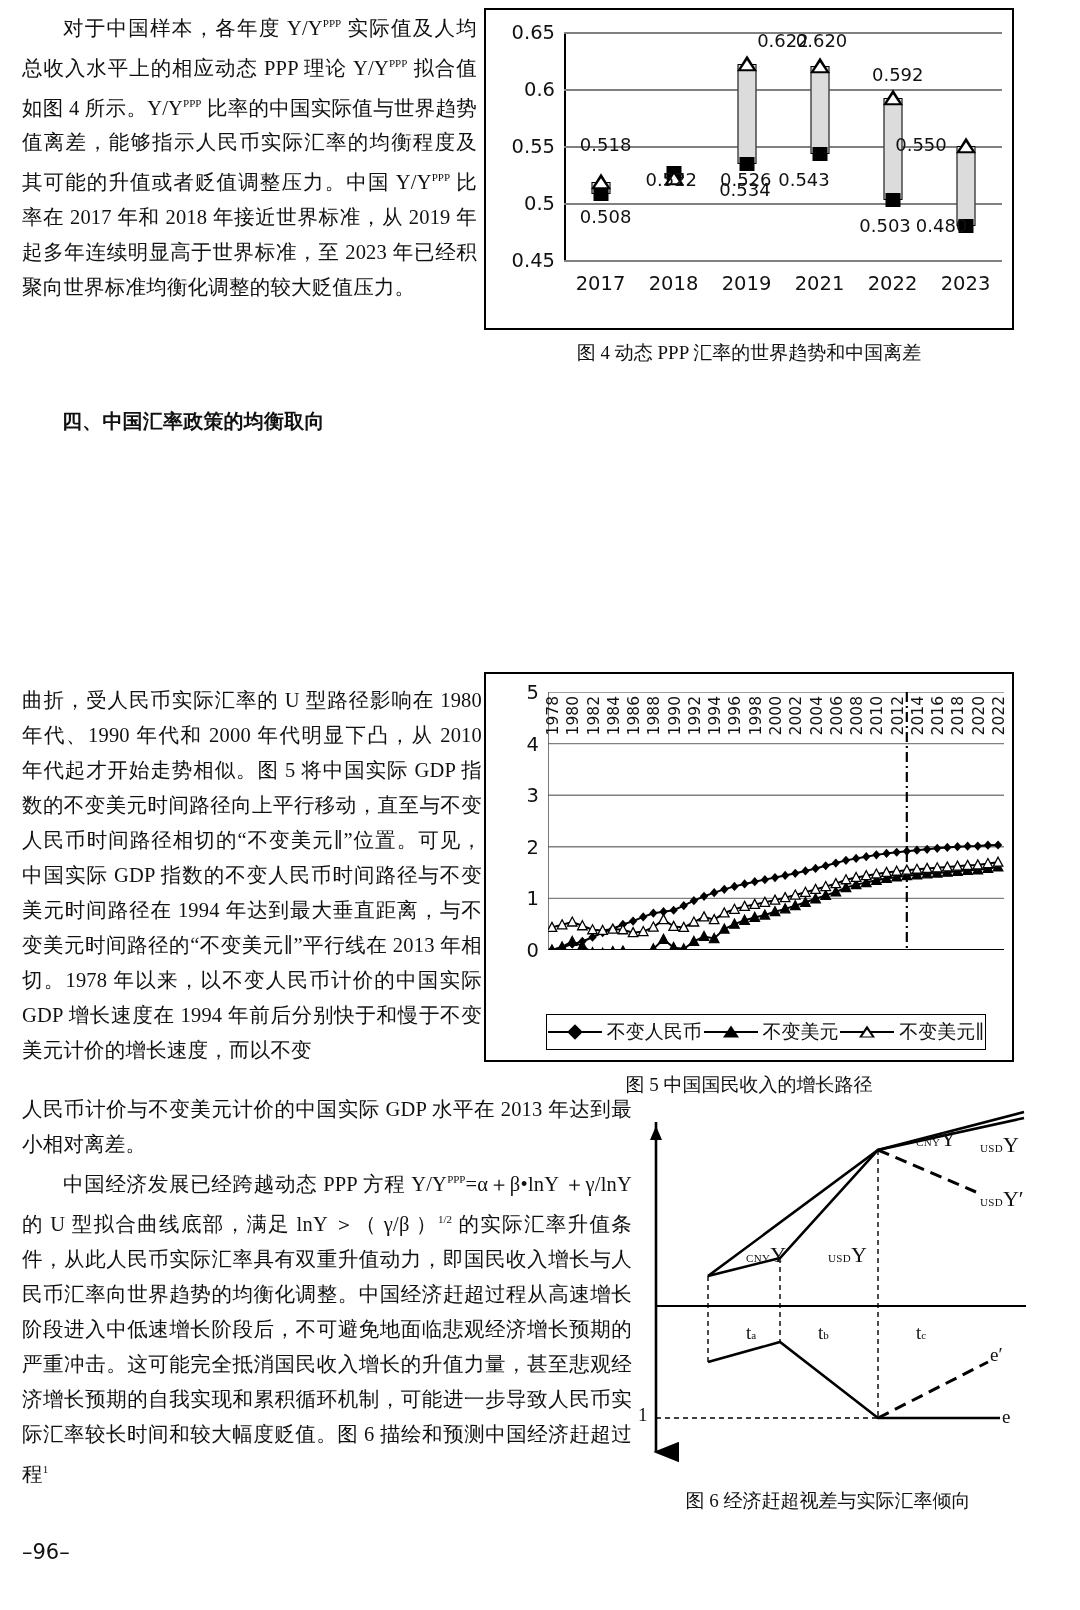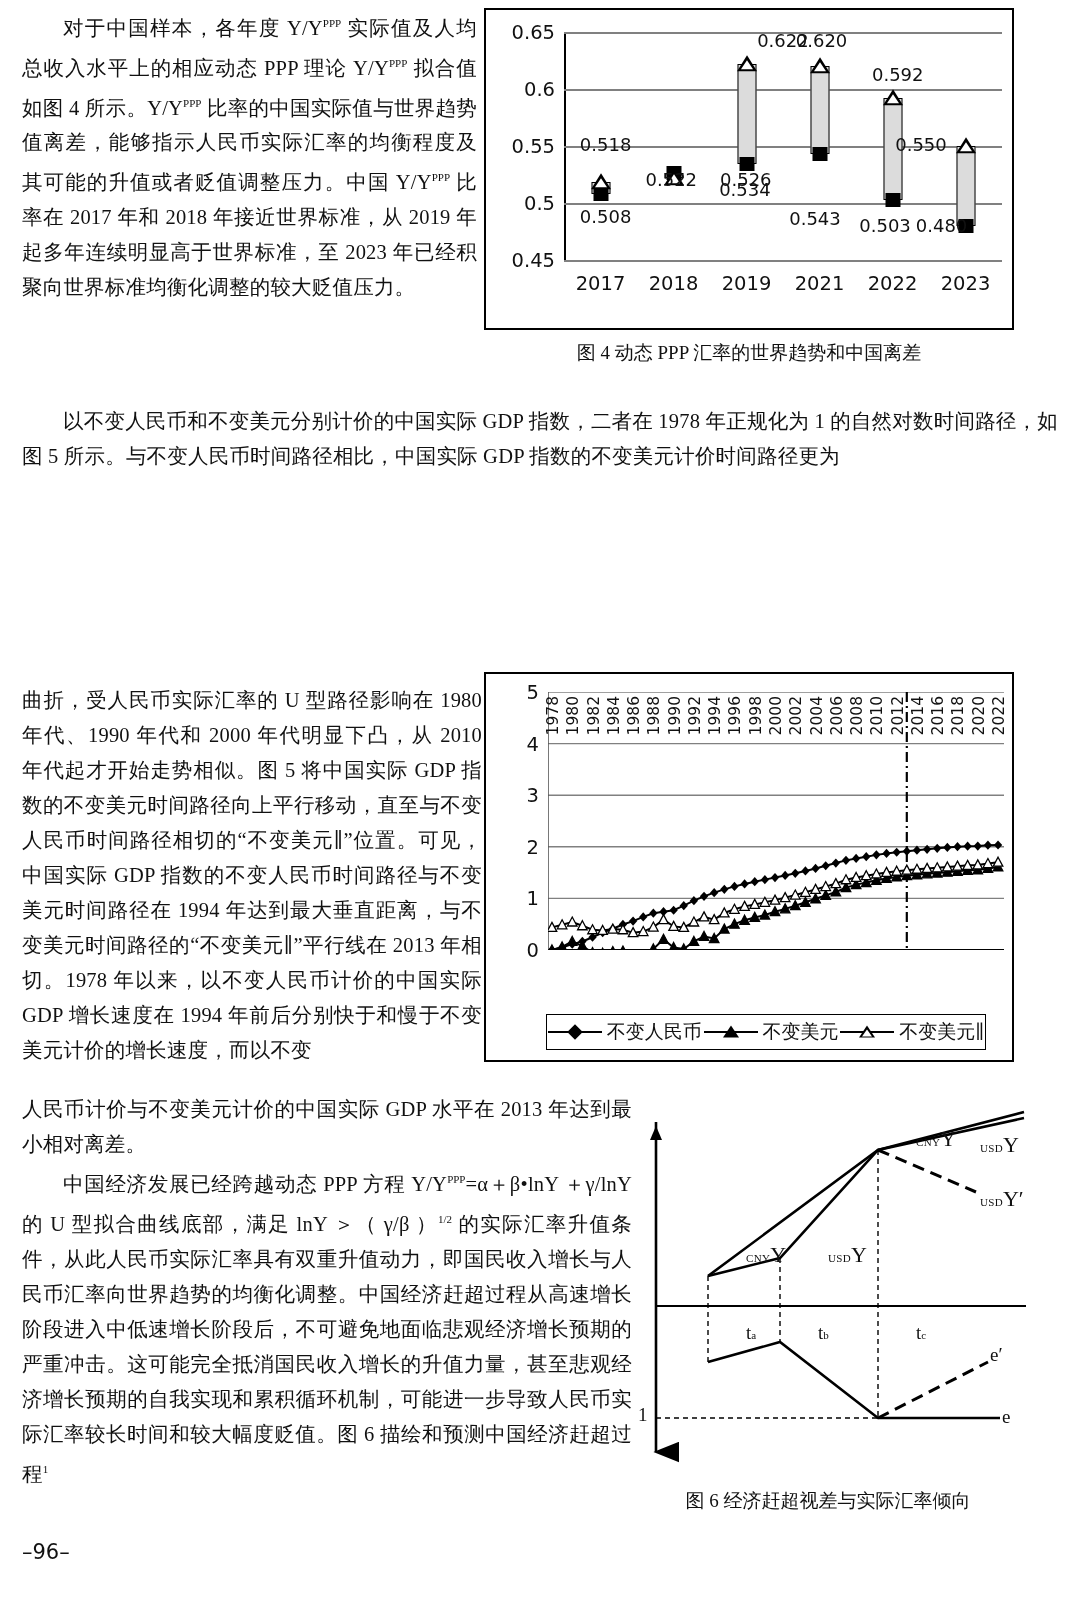--- a/index.html
+++ b/index.html
@@ -84,21 +84,21 @@
 </head>
 <body>
 
 <div class="page">
 
   <div id="col-left-top">
     <p class="txt ind" style="margin:0"><span>对于中国样本，各年度 Y/Y</span><span class="sup">PPP</span><span> 实际值及人均总收入水平上的相应动态 PPP 理论 Y/Y</span><span class="sup">PPP</span><span> 拟合值如图 4 所示。Y/Y</span><span class="sup">PPP</span><span> 比率的中国实际值与世界趋势值离差，能够指示人民币实际汇率的均衡程度及其可能的升值或者贬值调整压力。中国 Y/Y</span><span class="sup">PPP</span><span> 比率在 2017 年和 2018 年接近世界标准，从 2019 年起多年连续明显高于世界标准，至 2023 年已经积聚向世界标准均衡化调整的较大贬值压力。</span></p>
   </div>
 
   <div id="full-1">
-    <p class="txt ind" style="margin:0">以不变人民币和不变美元分别计价的中国实际 GDP 指数，二者在 1978 年正规化为 1 的自然对数时间路径，如图 5 所示。与不变人民币时间路径相比，中国实际 GDP 指数的不变美元计价时间路径更为</p>
+    <p class="txt bold-head ind" style="margin:0 0 2px 0">四、中国汇率政策的均衡取向</p>
   </div>
 
   <div id="col-left-mid">
     <p class="txt" style="margin:0">曲折，受人民币实际汇率的 U 型路径影响在 1980 年代、1990 年代和 2000 年代明显下凸，从 2010 年代起才开始走势相似。图 5 将中国实际 GDP 指数的不变美元时间路径向上平行移动，直至与不变人民币时间路径相切的“不变美元∥”位置。可见，中国实际 GDP 指数的不变人民币时间路径与不变美元时间路径在 1994 年达到最大垂直距离，与不变美元时间路径的“不变美元∥”平行线在 2013 年相切。1978 年以来，以不变人民币计价的中国实际 GDP 增长速度在 1994 年前后分别快于和慢于不变美元计价的增长速度，而以不变</p>
   </div>
 
   <div id="full-2">
     <p class="txt" style="margin:0">人民币计价与不变美元计价的中国实际 GDP 水平在 2013 年达到最小相对离差。</p>
     <p class="txt ind" style="margin:0"><span>中国经济发展已经跨越动态 PPP 方程 Y/Y</span><span class="sup">PPP</span><span>=α＋β•lnY ＋γ/lnY 的 U 型拟合曲线底部，满足 lnY ＞（ γ/β ）</span><span class="sup">1/2</span><span> 的实际汇率升值条件，从此人民币实际汇率具有双重升值动力，即国民收入增长与人民币汇率向世界趋势的均衡化调整。中国经济赶超过程从高速增长阶段进入中低速增长阶段后，不可避免地面临悲观经济增长预期的严重冲击。这可能完全抵消国民收入增长的升值力量，甚至悲观经济增长预期的自我实现和累积循环机制，可能进一步导致人民币实际汇率较长时间和较大幅度贬值。图 6 描绘和预测中国经济赶超过程</span><span class="sup">1</span></p>
   </div>
@@ -142,21 +142,21 @@
         <div class="mk-sq" style="left: 401.5px; top: 193.8px;"></div>
         <div class="mk-tri" style="left: 401.5px; top: 114px;"></div>
         <div class="f4-xlab" style="left: 401.5px;">2023</div>
         <div class="f4-dlab" style="left: 41.61px; top: 111.72px; text-align: center;">0.518</div>
         <div class="f4-dlab" style="left: 41.61px; top: 183.54px;">0.508</div>
         <div class="f4-dlab" style="left: 107.31px; top: 147.06px;">0.522</div>
         <div class="f4-dlab" style="left: 181.77px; top: 147.06px;">0.526</div>
         <div class="f4-dlab" style="left: 180.894px; top: 7.98px; margin-left: 38px;">0.622</div>
         <div class="f4-dlab" style="left: 180.894px; top: 157.32px;">0.534</div>
         <div class="f4-dlab" style="left: 257.544px; top: 7.98px;">0.620</div>
-        <div class="f4-dlab" style="left: 251px; top: 147.06px; margin-top: 39px;">0.543</div>
+        <div class="f4-dlab" style="left: 240px; top: 147.06px;">0.543</div>
         <div class="f4-dlab" style="left: 333.756px; top: 42.18px;">0.592</div>
         <div class="f4-dlab" style="left: 321.054px; top: 192.66px;">0.503</div>
         <div class="f4-dlab" style="left: 356.97px; top: 111.72px;">0.550</div>
         <div class="f4-dlab" style="left: 377.556px; top: 192.66px;">0.480</div>
       </div>
   </div>
   <div id="fig4-cap">图 4  动态 PPP 汇率的世界趋势和中国离差</div>
 
   <div id="fig5">
     <div id="f5-plot">
@@ -370,20 +370,21 @@
         <div class="leg-item">
           <span class="leg-line" style="position: relative;">
             <span style="position: absolute; left: 50%; top: 50%; width: 0px; height: 0px; border-left: 8px solid transparent; border-right: 8px solid transparent; border-bottom: 12px solid rgb(0, 0, 0); transform: translate(-50%, -55%);">
               <span style="position: absolute; left: -5px; top: 4px; width: 0px; height: 0px; border-left: 5px solid transparent; border-right: 5px solid transparent; border-bottom: 7px solid rgb(255, 255, 255);"></span>
             </span>
           </span>
           <span>不变美元∥</span>
         </div>
       </div>
   </div>
+  <div id="fig5-cap">图 5   中国国民收入的增长路径</div>
 
   <div id="fig6">
     <svg width="400" height="380" viewBox="0 0 400 380">
       <defs>
         <marker id="arrH" markerWidth="10" markerHeight="10" refX="9" refY="4" orient="auto">
           <path d="M0,0 L10,4 L0,8 z" fill="#000"></path>
         </marker>
         <marker id="arrV" markerWidth="10" markerHeight="10" refX="4" refY="9" orient="auto">
           <path d="M0,0 L8,0 L4,10 z" fill="#000"></path>
         </marker>

